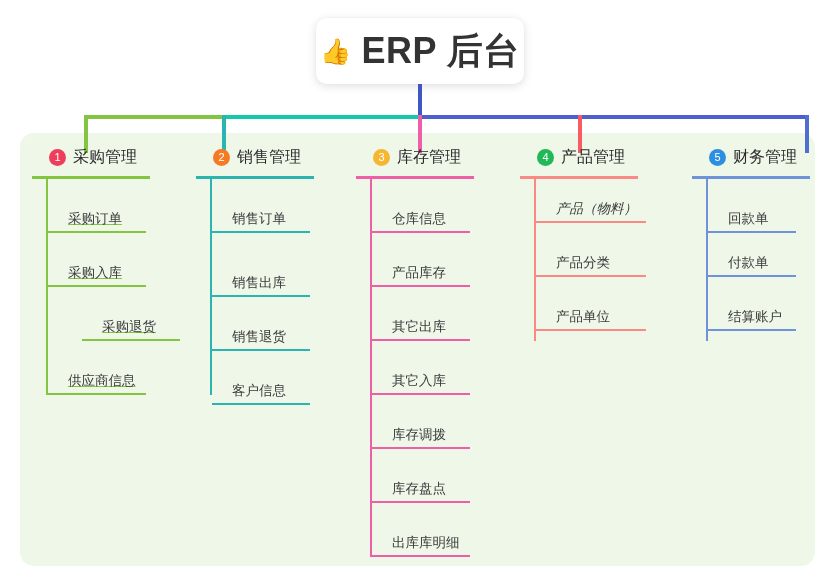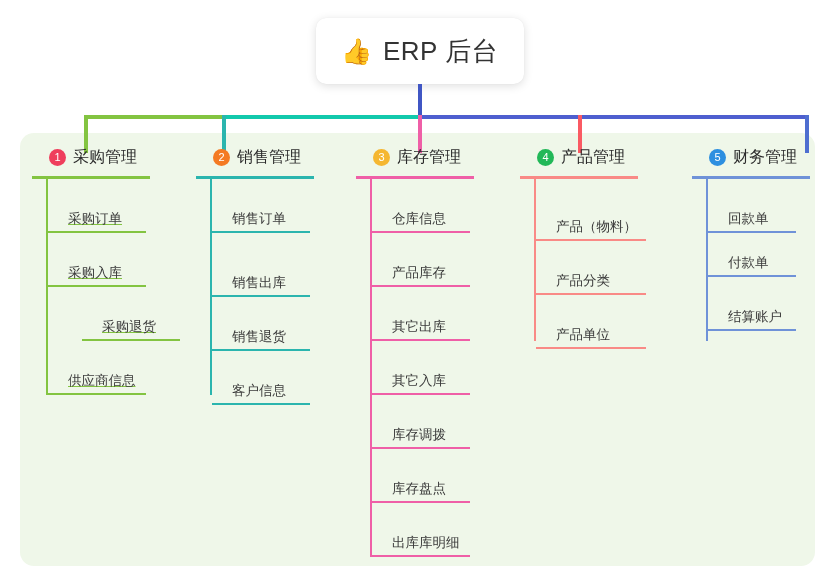--- a/index.html
+++ b/index.html
@@ -31,24 +31,25 @@
     justify-content: center;
     gap: 10px;
     box-sizing: border-box;
   }
   #root-node .thumb {
     font-size: 25px;
     line-height: 1;
     display: inline-block;
   }
   #root-node .root-title {
-    font-size: 26px;
+    font-size: 36px;
     color: #333333;
     letter-spacing: 0.5px;
     white-space: nowrap;
+    font-weight: bold;
   }
 
   
   .stem {
     position: absolute;
     left: 418px;
     top: 84px;
     width: 4px;
     height: 33px;
     background: #4056c4;
@@ -273,21 +274,21 @@
     </div>
   </div>
 <div id="branch-4" class="branch">
     <div class="head">
       <span class="badge" style="background: rgb(34, 184, 88);">4</span>
       <span class="head-label">产品管理</span>
     </div>
     <div class="head-rule" style="width: 118px; background: rgb(249, 138, 134);"></div>
     <div class="children" style="color: rgb(249, 138, 134);">
       <div class="spine" style="height: 162px; background: rgb(249, 138, 134);"></div>
-      <div class="child" style="height: 62px;">
+      <div class="child" style="height: 44px; font-style: italic;">
         <span class="child-label">产品（物料）</span>
         <div class="child-rule" style="width: 110px; background: rgb(249, 138, 134);"></div>
       </div>
       <div class="child" style="height: 54px;">
         <span class="child-label">产品分类</span>
         <div class="child-rule" style="width: 110px; background: rgb(249, 138, 134);"></div>
       </div>
       <div class="child" style="height: 54px;">
         <span class="child-label">产品单位</span>
         <div class="child-rule" style="width: 110px; background: rgb(249, 138, 134);"></div>

